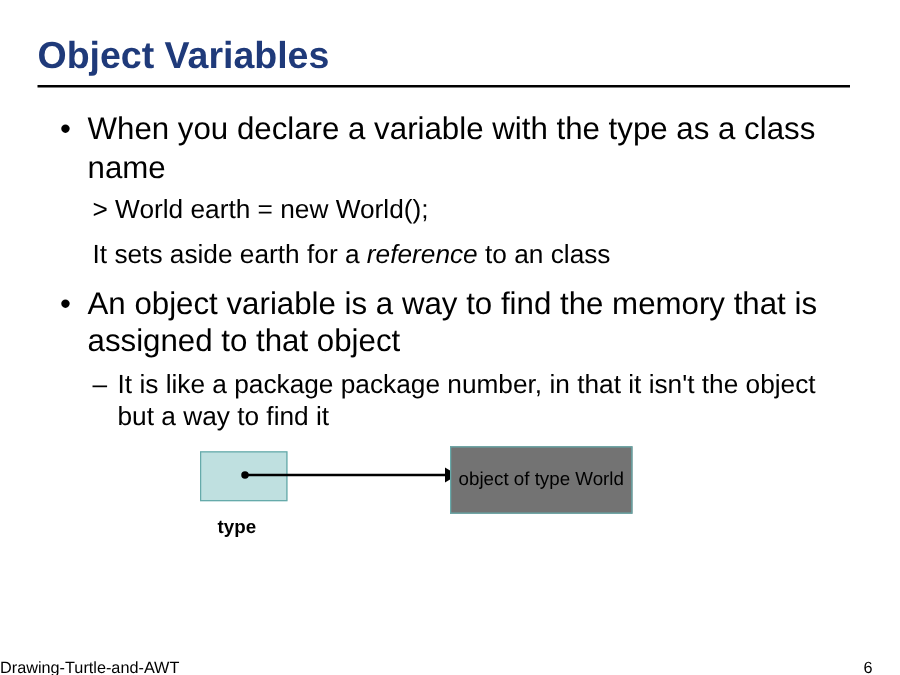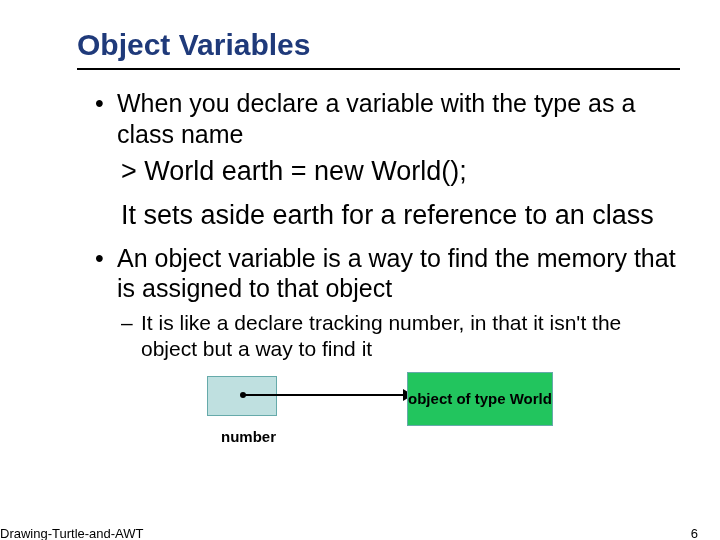--- a/index.html
+++ b/index.html
@@ -6,21 +6,20 @@
   body {
     width: 720px;
     height: 540px;
     background: #fff;
     font-family: Arial, Helvetica, sans-serif;
     position: relative;
     overflow: hidden;
   }
   .slide {
     padding: 28px 40px 0 30px;
-    margin-left: 47px;
   }
   .title {
     color: #1f3a7a;
     font-size: 30px;
     font-weight: bold;
     padding-bottom: 6px;
     border-bottom: 2px solid #000;
     margin-bottom: 18px;
   }
   .bullet {
@@ -29,36 +28,36 @@
     font-size: 25px;
     color: #000;
     line-height: 1.22;
   }
   .bullet .dot {
     width: 22px;
     flex: 0 0 22px;
   }
   .sub {
     margin: 4px 0 10px 44px;
-    font-size: 27px;
+    font-size: 21px;
     color: #000;
     line-height: 1.25;
   }
   .dash-row {
     display: flex;
     margin: 4px 0 10px 44px;
     font-size: 21px;
     color: #000;
     line-height: 1.25;
   }
   .dash-row .dash {
     width: 20px;
     flex: 0 0 20px;
   }
-  .italic { }
+  .italic { font-style: italic; }
   .diagram {
     position: relative;
     margin-top: 8px;
     margin-left: 130px;
     height: 110px;
   }
   .var-box {
     position: absolute;
     left: 0;
     top: 4px;
@@ -73,28 +72,28 @@
     top: 56px;
     font-size: 15px;
     font-weight: bold;
   }
   .obj-box {
     position: absolute;
     left: 200px;
     top: 0;
     width: 146px;
     height: 54px;
-    background: #22c55e;
+    background: #737373;
     border: 1px solid #6aa;
     display: flex;
     align-items: center;
     justify-content: center;
     text-align: center;
     font-size: 15px;
-    font-weight: bold;
+    font-weight: normal;
     line-height: 1.15;
   }
   .arrow-line {
     position: absolute;
     left: 36px;
     top: 22px;
     width: 164px;
     height: 2px;
     background: #000;
   }
@@ -150,29 +149,29 @@
   <div class="sub">
     <span>It sets aside earth for a </span><span class="italic">reference</span><span> to an class</span>
   </div>
 
   <div class="bullet">
     <span class="dot">•</span>
     <span>An object variable is a way to find the memory that is assigned to that object</span>
   </div>
   <div class="dash-row">
     <span class="dash">–</span>
-    <span>It is like a declare tracking number, in that it isn't the object but a way to find it</span>
+    <span>It is like a package package number, in that it isn't the object but a way to find it</span>
   </div>
 
   <div class="diagram">
     <div class="var-box"></div>
     <div class="arrow-start"></div>
     <div class="arrow-line"></div>
     <div class="arrow-head"></div>
     <div class="obj-box">object of type World</div>
-    <div class="var-label">number</div>
+    <div class="var-label">type</div>
   </div>
 </div>
 
 <div class="footer">
   <span class="src">Drawing-Turtle-and-AWT</span>
   <span class="page">6</span>
 </div>
 
 </body></html>

